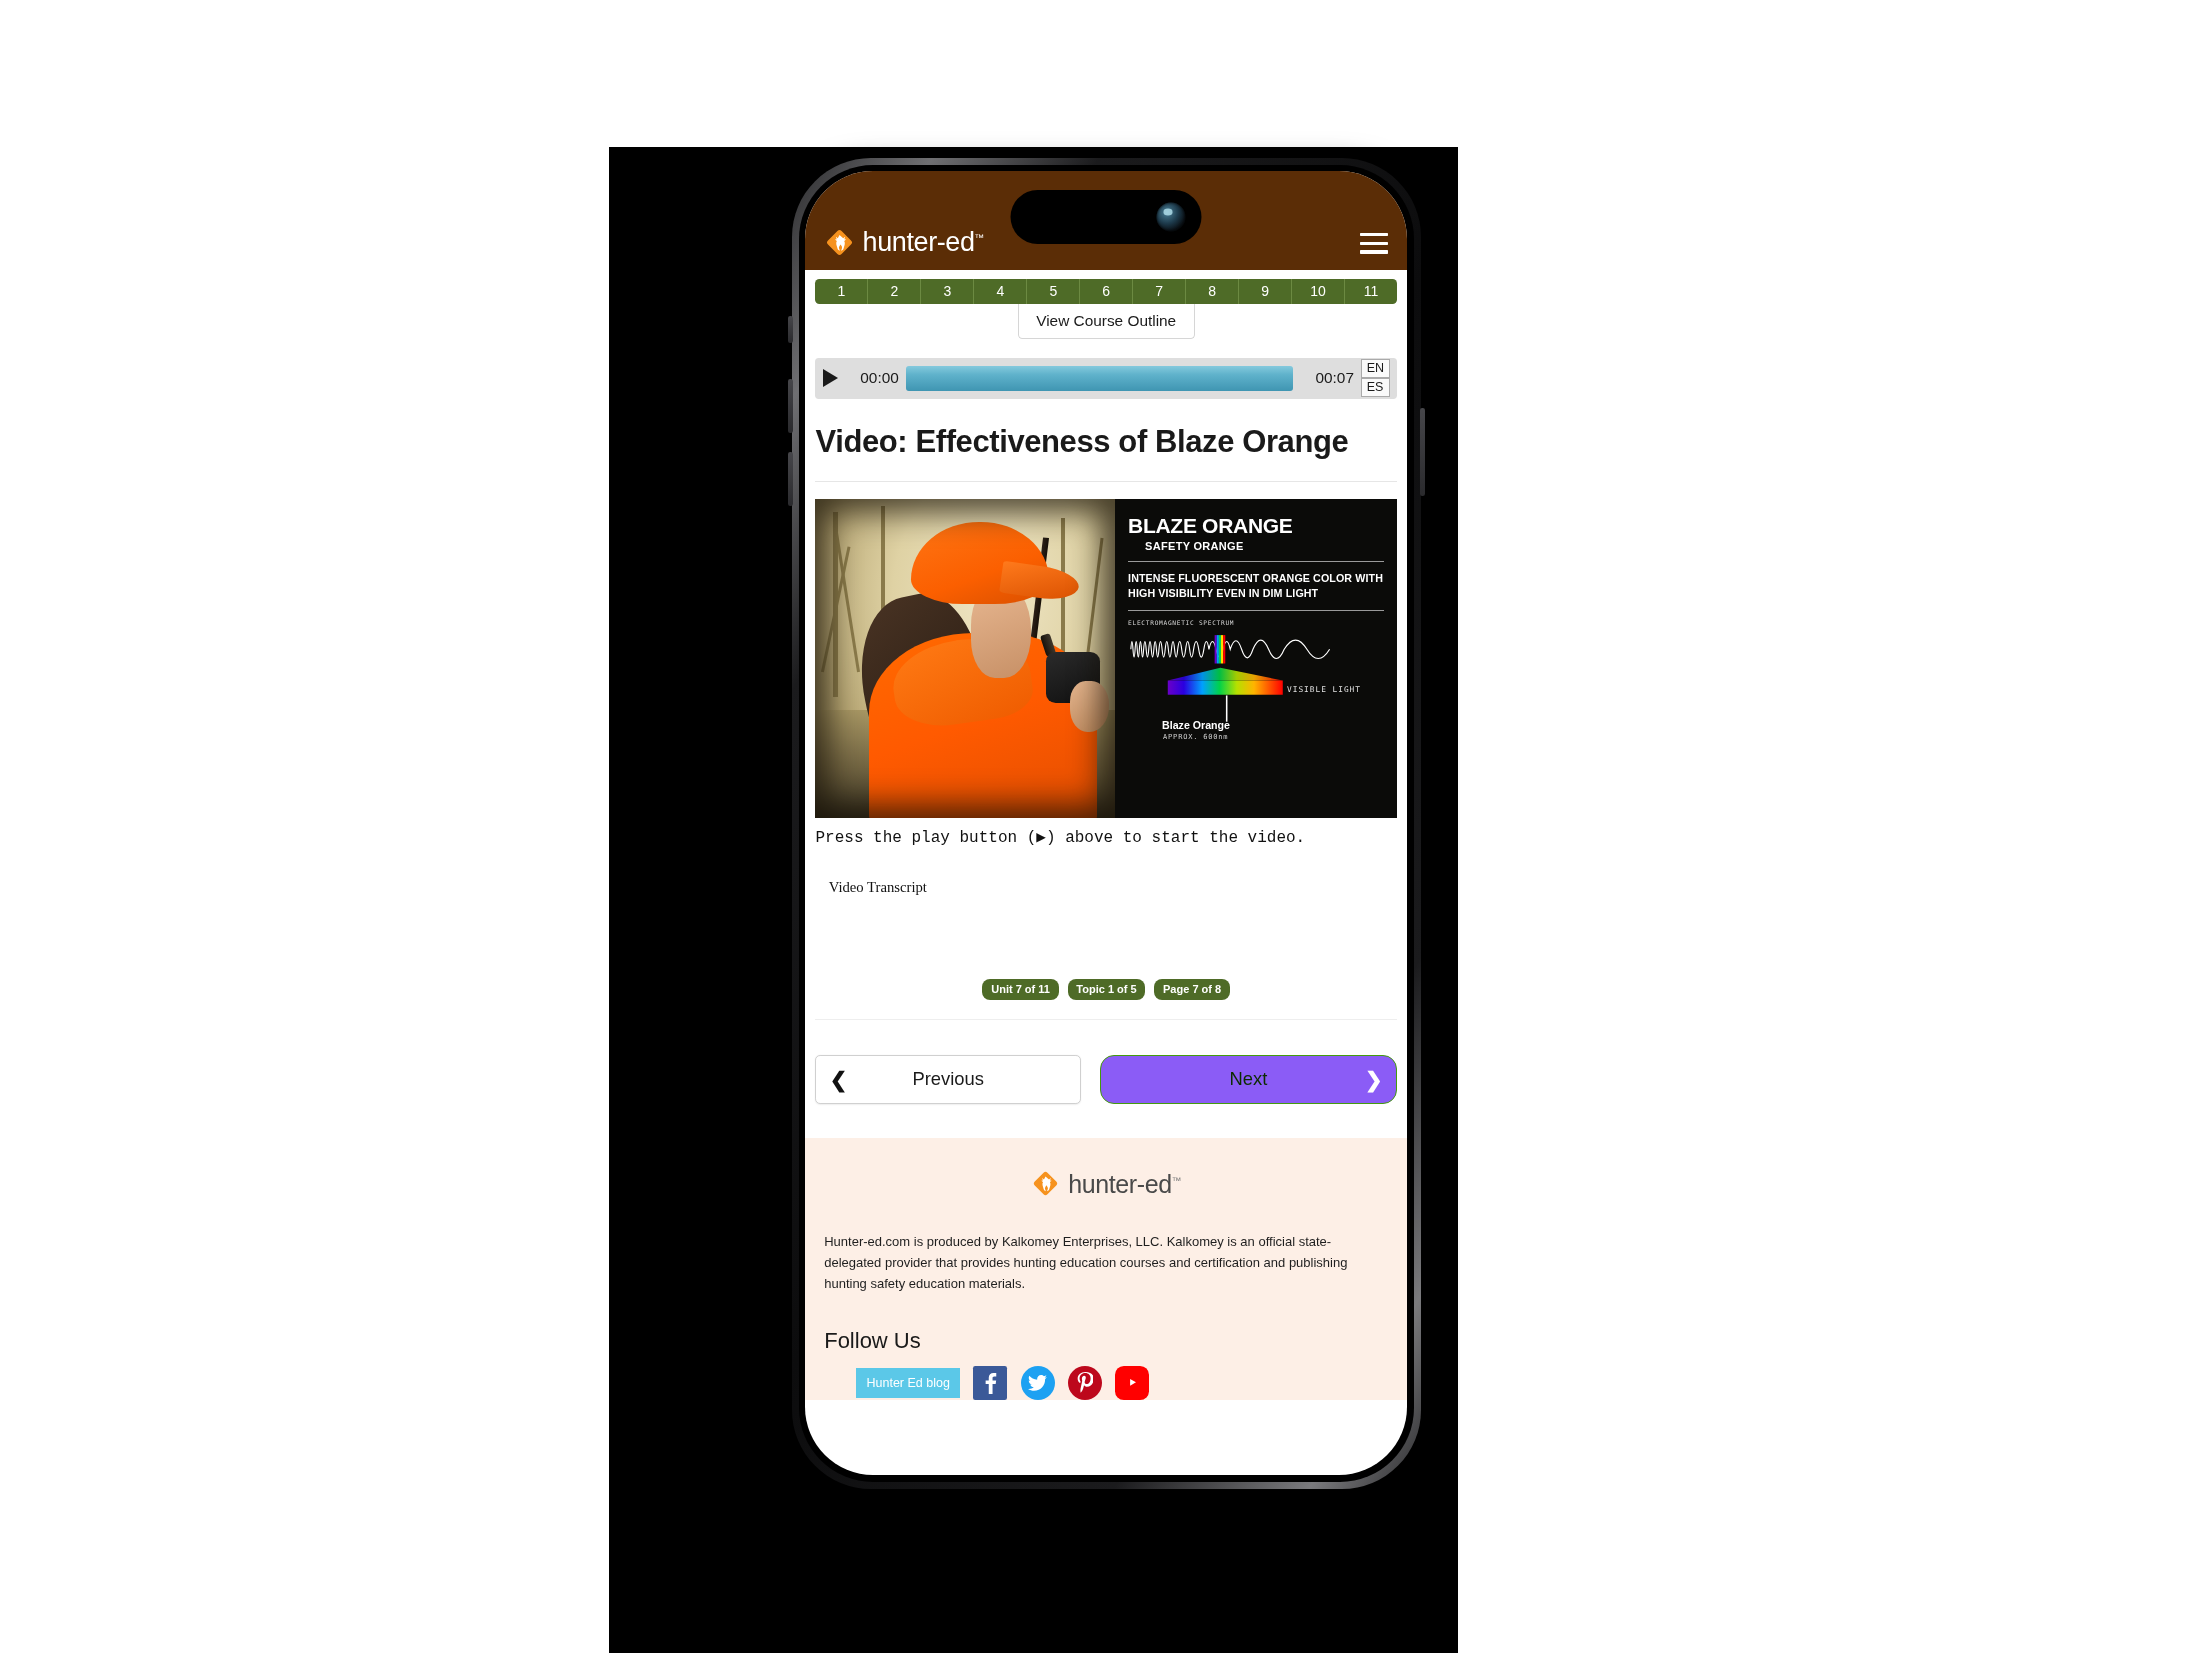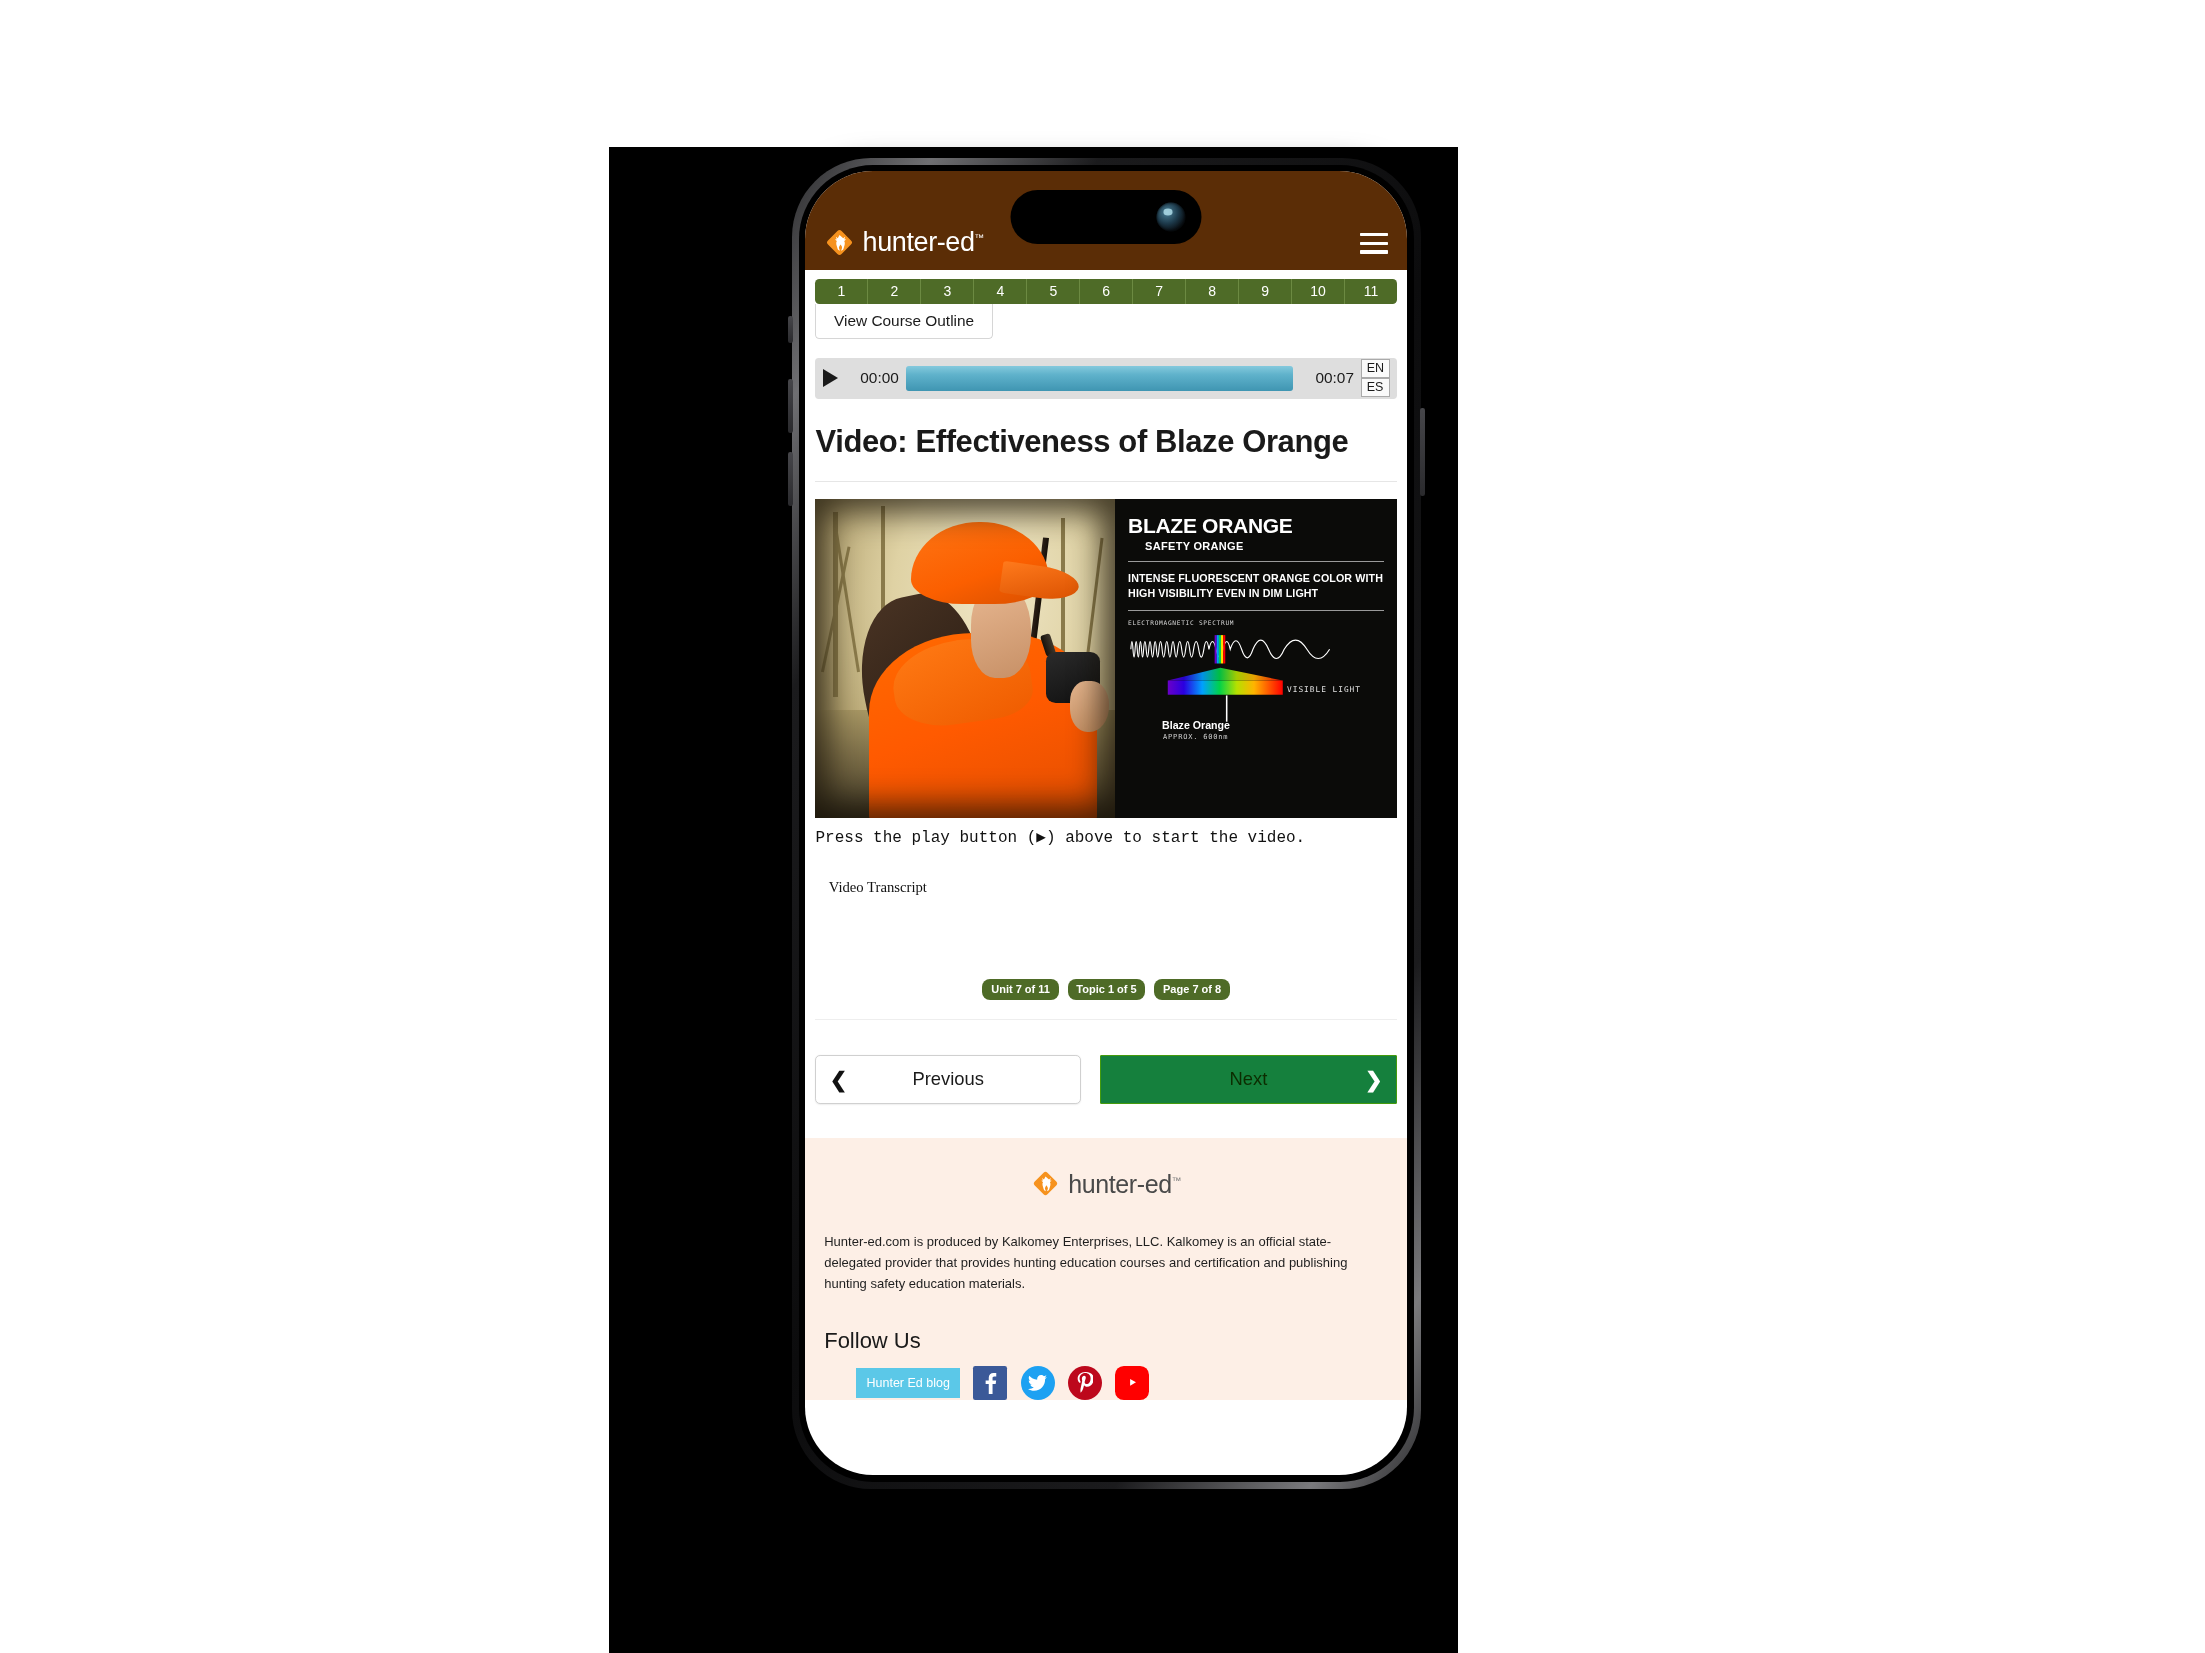--- a/index.html
+++ b/index.html
@@ -146,21 +146,21 @@
     flex: 1;
     color: #ffffff;
     font-size: 14px;
     display: flex;
     align-items: center;
     justify-content: center;
     border-right: 0.7px solid #6c8a42;
     cursor: pointer;
   }
   .unit-cell:last-child { border-right: none; }
-  .outline-wrap { display: flex; }
+  .outline-wrap { display: flex; justify-content: center; }
   .outline-btn {
     background: #ffffff;
     border: 0.7px solid #d6d6d6;
     border-top: none;
     border-radius: 0 0 4.4px 4.4px;
     padding: 8px 17.6px;
     font-size: 15.4px;
     color: #1b1b1b;
     cursor: pointer;
   }
@@ -413,23 +413,23 @@
     align-items: center;
     justify-content: center;
     position: relative;
     font-size: 18.4px;
     color: #1a1a1a;
     cursor: pointer;
     box-shadow: 0 0.7px 1.5px rgba(0,0,0,0.07);
   }
   .nav-next {
     flex: 1.12;
-    background: #15803d;
+    background: #8b5cf6;
     border: 0.7px solid #459b0d;
-    border-radius: 1px;
+    border-radius: 14px;
     height: 47px;
     display: flex;
     align-items: center;
     justify-content: center;
     position: relative;
     font-size: 18.4px;
     color: #0c2c00;
     cursor: pointer;
   }
   .chev {

